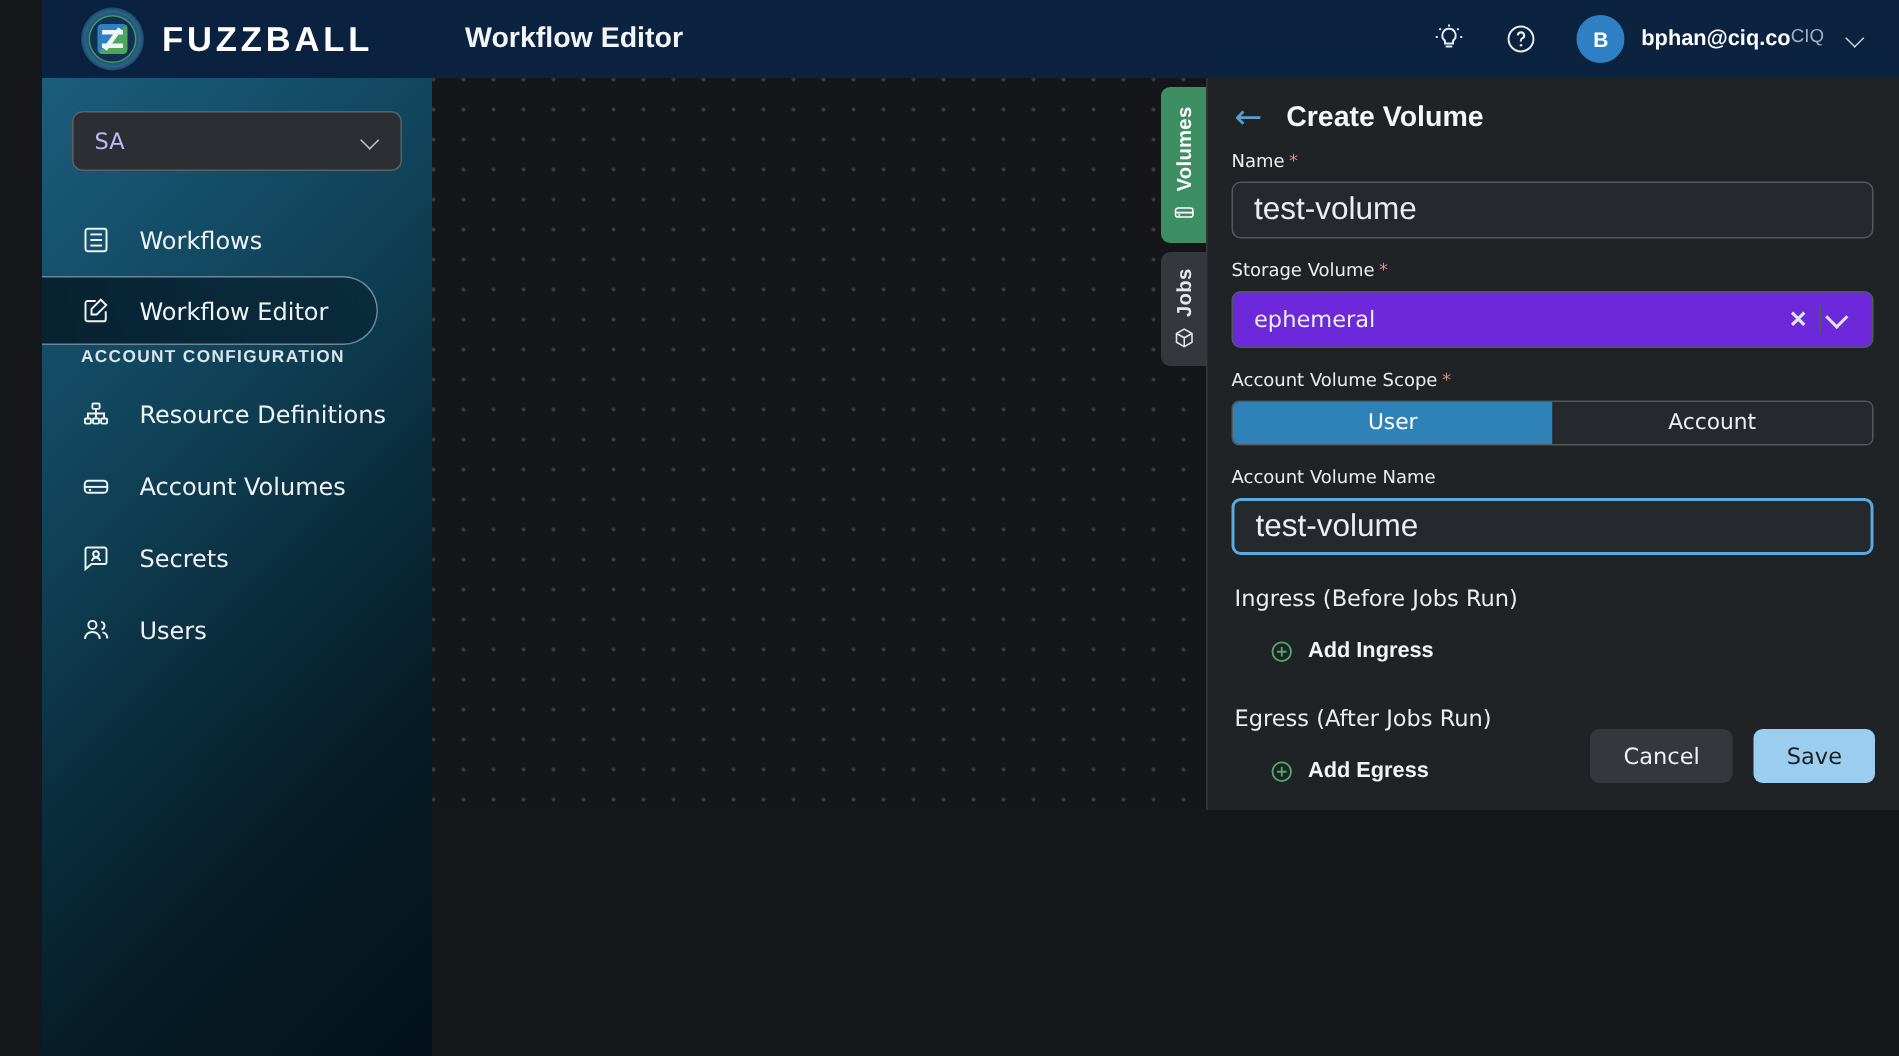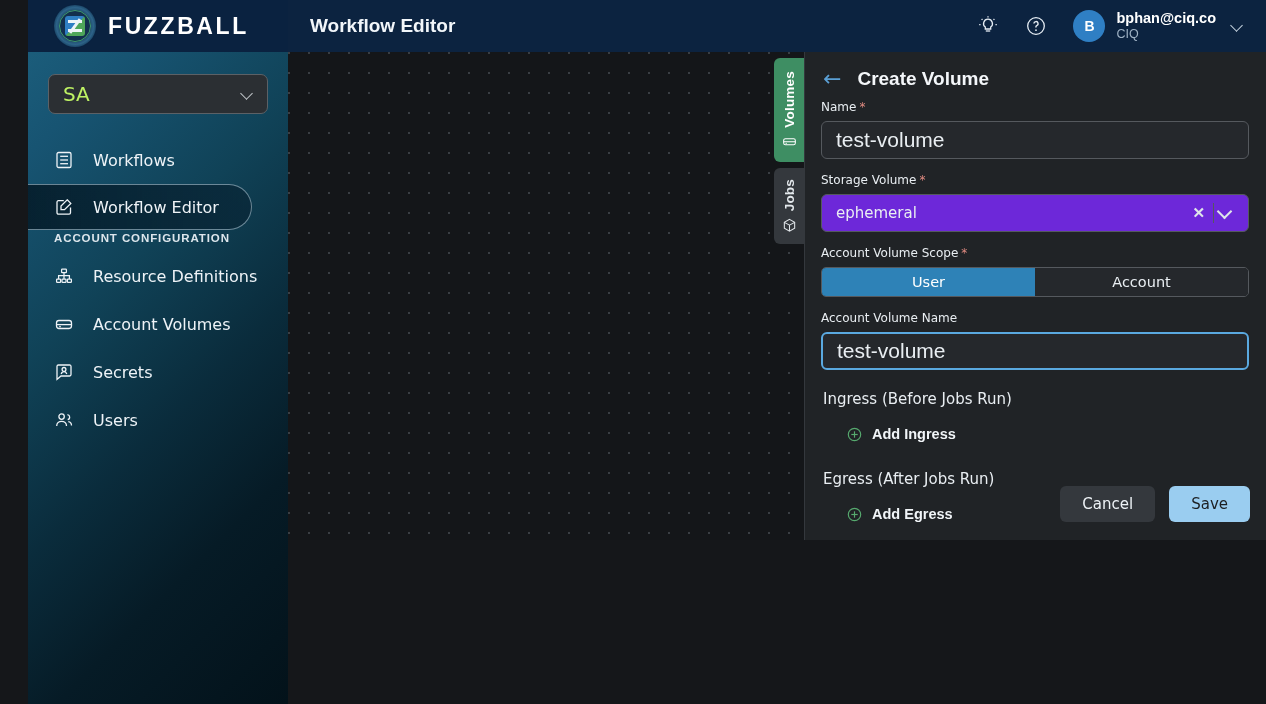--- a/index.html
+++ b/index.html
@@ -73,22 +73,22 @@
   }
 
   .acct-select {
     margin: 22px 20px 0 20px;
     height: 40px;
     background: #2b2f33;
     border: 1px solid #5c6166;
     border-radius: 7px;
     display: flex; align-items: center;
     padding: 0 14px;
-    color: #bef264;
-    font-size: 20px;
+    color: #c4b5fd;
+    font-size: 15px;
     cursor: pointer;
   }
   .acct-select .lbl { flex: 1; }
   .chev { width: 11px; height: 11px; position: relative; opacity: .85; }
   .chev::after {
     content: ""; position: absolute; left: 0; top: 0;
     width: 8px; height: 8px;
     border-right: 1.8px solid #dfe4e8;
     border-bottom: 1.8px solid #dfe4e8;
     transform: rotate(45deg);
@@ -146,21 +146,21 @@
     color: #e6edf4; cursor: pointer;
   }
   .avatar {
     width: 32px; height: 32px; border-radius: 50%;
     background: #2f7fc4;
     color: #fff; font-size: 14px; font-weight: 700;
     display: flex; align-items: center; justify-content: center;
     margin-right: 11px;
     font-family: "Liberation Sans", sans-serif;
   }
-  .user-block { display: flex; flex-direction: column; line-height: 1.25; margin-right: 16px; cursor: pointer; }
+  .user-block { display: flex; flex-direction: row; line-height: 1.25; margin-right: 16px; cursor: pointer; }
   .user-email { color: #ffffff; font-size: 14.5px; font-weight: 700; font-family: "Liberation Sans", sans-serif; }
   .user-org { color: #9fb2c4; font-size: 12.5px; font-family: "Liberation Sans", sans-serif; }
   .user-chev { width: 12px; height: 12px; position: relative; cursor: pointer; }
   .user-chev::after {
     content: ""; position: absolute; left: 0; top: 1px;
     width: 8px; height: 8px;
     border-right: 1.7px solid #c9d6e2;
     border-bottom: 1.7px solid #c9d6e2;
     transform: rotate(45deg);
   }

